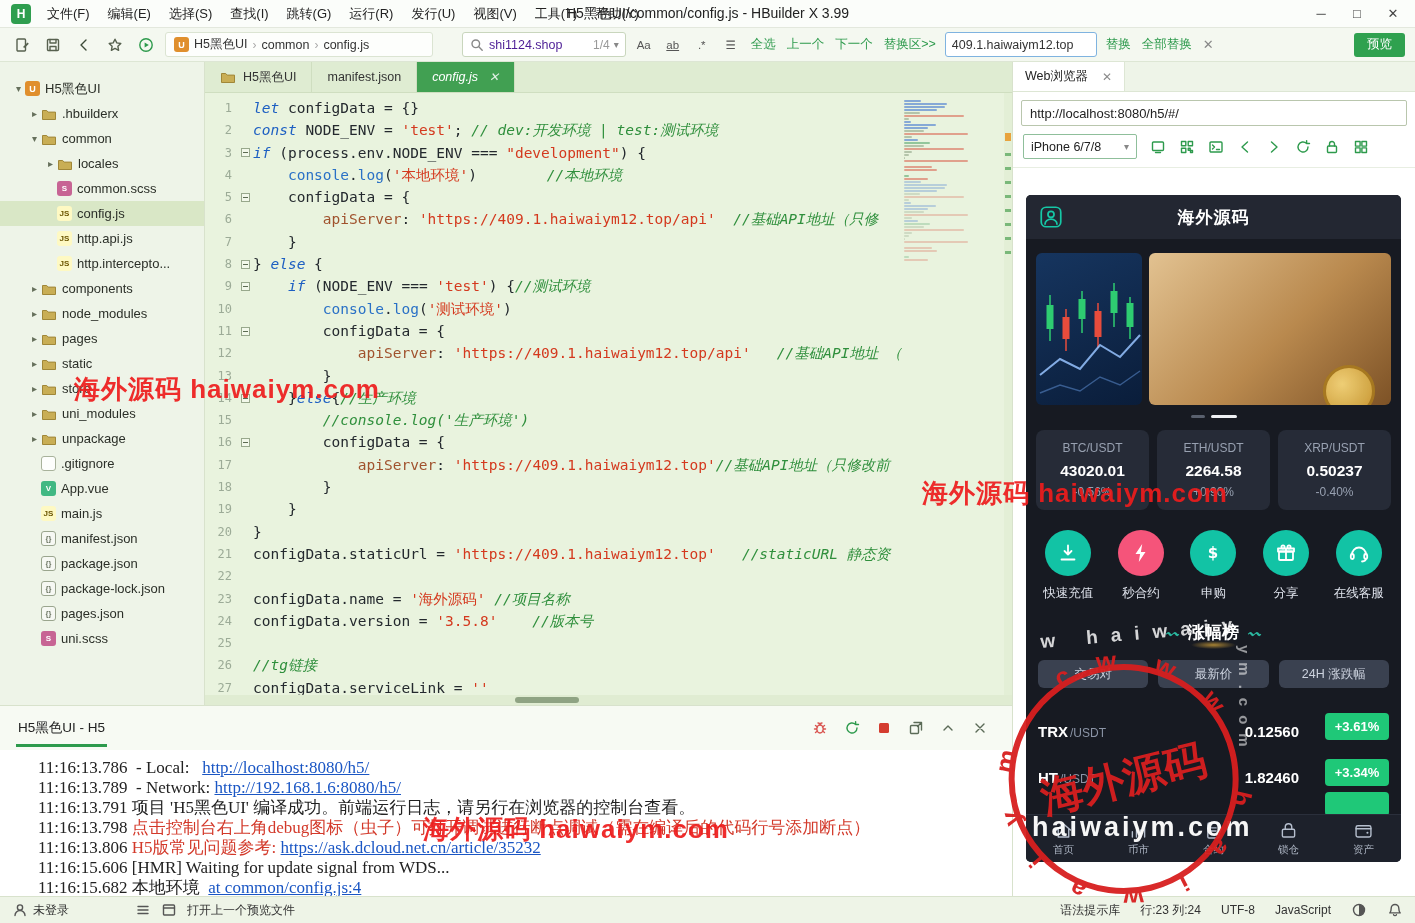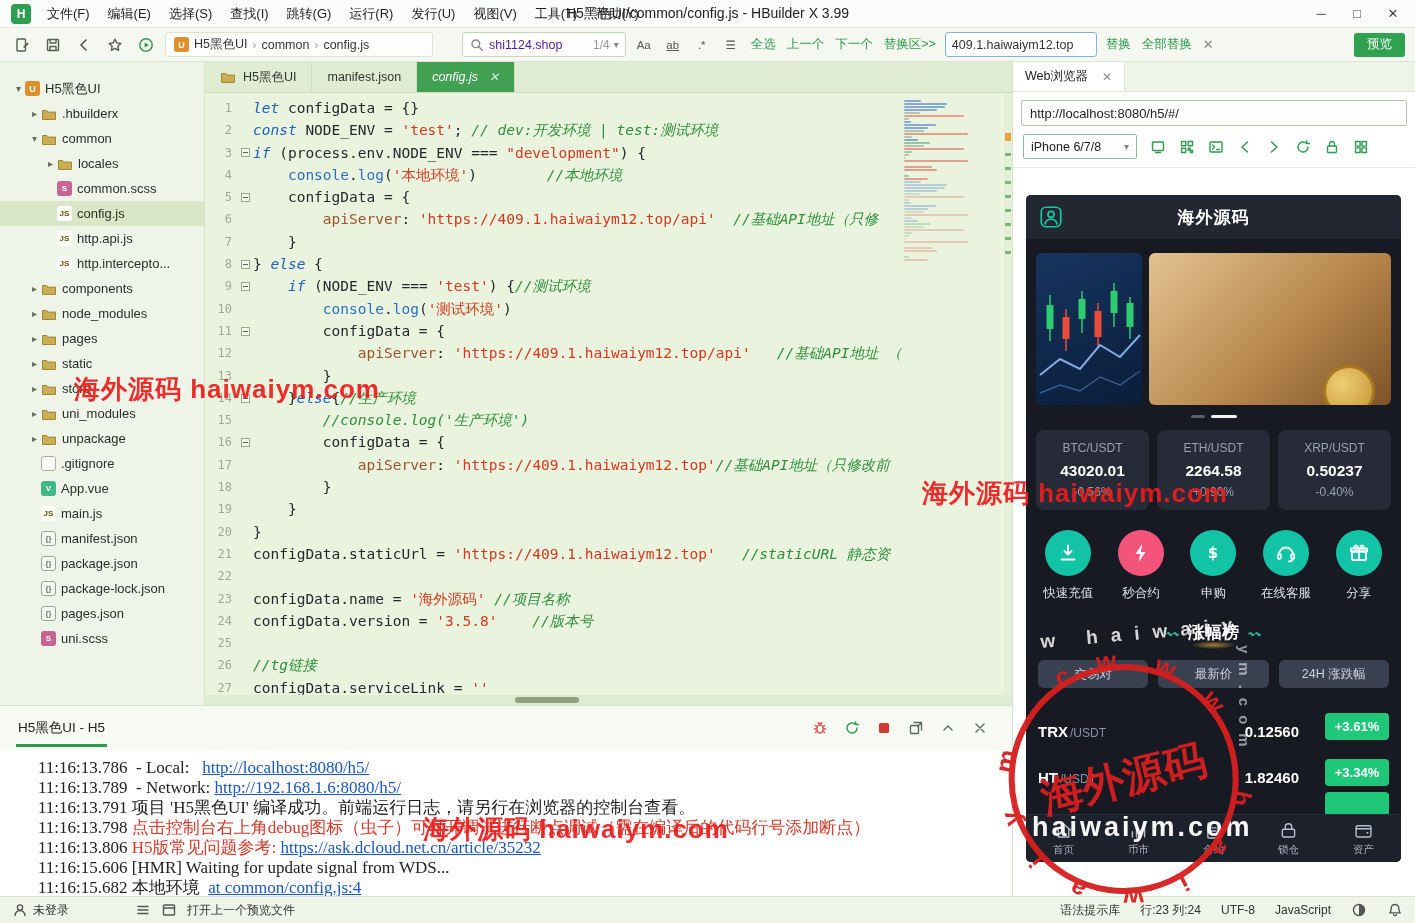--- a/index.html
+++ b/index.html
@@ -34,21 +34,21 @@
 .preview-btn{margin-left:auto;background:#2fa14f;color:#fff;border-radius:3px;height:24px;padding:0 13px;display:flex;align-items:center;font-size:12.5px;flex:none}
 
 
 .sidebar{position:absolute;left:0;top:62px;width:205px;height:643px;background:#eef4e8;border-right:1px solid #d8e2cc;overflow:hidden;padding-top:14px}
 .tree-row{display:flex;align-items:center;height:25px;font-size:13px;color:#2b2f28;white-space:nowrap;cursor:default}
 .tree-row.selected{background:#d9e7c6}
 .arrow{width:13px;color:#66705c;font-size:10px;flex:none;text-align:center}
 .tree-label{margin-left:5px;overflow:hidden;text-overflow:ellipsis}
 .icn{display:inline-flex;align-items:center;justify-content:center;flex:none}
 .fi{flex:none;width:15px;height:15px;border-radius:3px;font-size:8px;font-weight:bold;display:flex;align-items:center;justify-content:center}
-.fi-js{background:#ffffff;color:#6b5500}
+.fi-js{background:#fef9c3;color:#6b5500}
 .fi-json{background:#f6f8f3;border:1px solid #9aa58e;color:#6b7562;font-size:7.5px}
 .fi-vue{background:#41b883;color:#fff}
 .fi-scss{background:#c76494;color:#fff}
 .fi-file{background:#fdfefc;border:1px solid #a8b29b}
 .fi-proj{background:#e08f2d;color:#fff;font-size:9px}
 .side-strip{position:absolute;left:0;bottom:0;width:205px;height:30px;border-top:1px solid #d8e2cc;background:#eef4e8;display:flex;align-items:center;gap:15px;padding:0 12px}
 
 
 .editor{position:absolute;left:205px;top:62px;width:807px;height:643px;background:#e9f3de}
 .ed-tabs{height:31px;background:#dfecd2;border-bottom:1px solid #cfdec0;display:flex;align-items:stretch}
@@ -701,38 +701,38 @@
       <span class="pm-circle">
               <svg width="24" height="24" viewBox="0 0 24 24" fill="none" stroke="#fff" stroke-width="1.8" stroke-linecap="round" stroke-linejoin="round">
                 <text x="12" y="17" font-size="15" font-weight="bold" fill="#fff" stroke="none" text-anchor="middle" font-family="DejaVu Sans, sans-serif">$</text>
               </svg>
             </span>
       <span class="pm-label">申购</span>
     </div>
           <div class="pm-item">
       <span class="pm-circle">
               <svg width="24" height="24" viewBox="0 0 24 24" fill="none" stroke="#fff" stroke-width="1.8" stroke-linecap="round" stroke-linejoin="round">
+                <rect x="5" y="10.5" width="14" height="8.5" rx="1"></rect>
+                <path d="M4 7.5h16v3H4zM12 7.5V19"></path>
+                <circle cx="9" cy="6" r="1.6"></circle>
+                <circle cx="15" cy="6" r="1.6"></circle>
+              </svg>
+            </span>
+      <span class="pm-label">分享</span>
+    </div>
+          <div class="pm-item">
+      <span class="pm-circle">
+              <svg width="24" height="24" viewBox="0 0 24 24" fill="none" stroke="#fff" stroke-width="1.8" stroke-linecap="round" stroke-linejoin="round">
                 <path d="M5 13.5a7 7 0 0 1 14 0"></path>
                 <rect x="3.8" y="13" width="3" height="5" rx="1.4"></rect>
                 <rect x="17.2" y="13" width="3" height="5" rx="1.4"></rect>
                 <path d="M19 17.5c0 1.8-1.8 2.8-4 3"></path>
               </svg>
             </span>
       <span class="pm-label">在线客服</span>
-    </div>
-          <div class="pm-item">
-      <span class="pm-circle">
-              <svg width="24" height="24" viewBox="0 0 24 24" fill="none" stroke="#fff" stroke-width="1.8" stroke-linecap="round" stroke-linejoin="round">
-                <rect x="5" y="10.5" width="14" height="8.5" rx="1"></rect>
-                <path d="M4 7.5h16v3H4zM12 7.5V19"></path>
-                <circle cx="9" cy="6" r="1.6"></circle>
-                <circle cx="15" cy="6" r="1.6"></circle>
-              </svg>
-            </span>
-      <span class="pm-label">分享</span>
     </div>
         </div>
       <div class="ph-sec">
         <span class="sec-deco">〰</span>
         <span class="sec-title">涨幅榜</span>
         <span class="sec-deco">〰</span>
       </div>
       <div class="ph-tabs">
           <div class="ph-pill">交易对</div>
           <div class="ph-pill">最新价</div>

